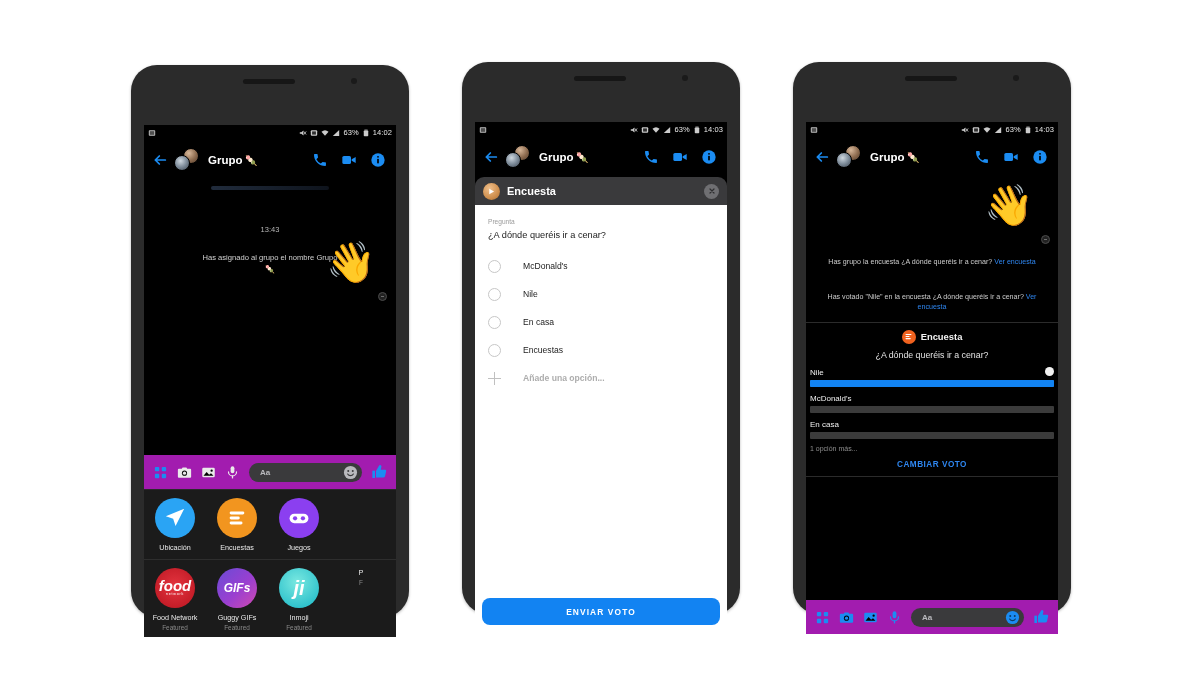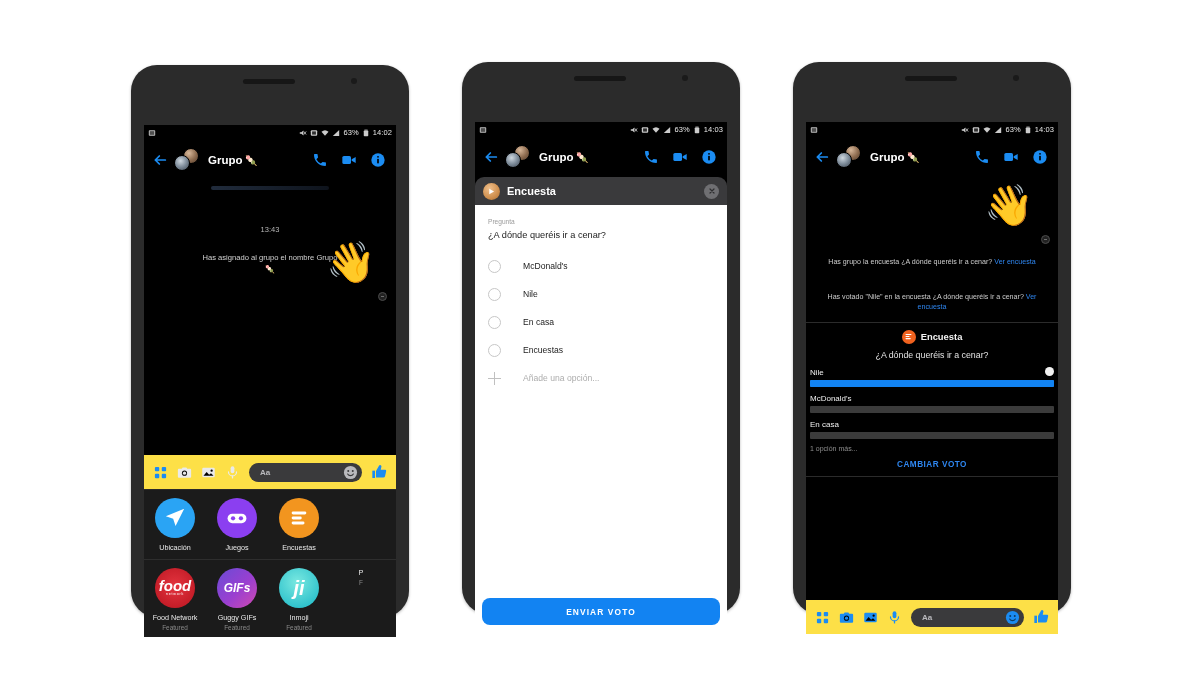--- a/index.html
+++ b/index.html
@@ -156,21 +156,21 @@
   }
   .seen-dot::after {
     content: "";
     position: absolute; left: 2px; top: 3px;
     width: 3px; height: 1px; background: #6d6d6d;
   }
 
   
   .composer {
     height: 34px;
-    background: #fde047;
+    background: #a21caf;
     display: flex;
     align-items: center;
     gap: 9px;
     padding: 0 9px;
     flex: none;
   }
   .comp-ico { width: 15px; height: 15px; flex: none; }
   .comp-ico svg { display: block; width: 100%; height: 100%; }
   .comp-input {
     flex: 1 1 auto;
@@ -304,21 +304,21 @@
     width: 13px; height: 13px;
     flex: none;
     position: relative;
   }
   .plus::before, .plus::after {
     content: ""; position: absolute; background: #c0c0c0;
   }
   .plus::before { left: 0; top: 6px; width: 13px; height: 1.2px; }
   .plus::after { top: 0; left: 6px; height: 13px; width: 1.2px; }
   .poll-opt-label { color: #1c1c1c; font-size: 8.6px; }
-  .poll-opt-label.muted { color: #adadad; }
+  .poll-opt-label.muted { color: #adadad; font-weight: bold; }
   .poll-submit-wrap { padding: 7px 7px 9px 7px; }
   .poll-submit {
     height: 27px;
     background: #1283f2;
     border-radius: 8px;
     color: #fff;
     font-size: 8.4px;
     font-weight: bold;
     letter-spacing: 1.1px;
     display: flex; align-items: center; justify-content: center;
@@ -532,39 +532,39 @@
           <div class="drawer-item">
             <div class="di-circle" style="background:#2aa4f4">
               <svg width="22" height="22" viewBox="0 0 24 24">
                   <path d="M22 2 2 10.2l8 2.6 2.6 8z" fill="#fff"></path>
                 </svg>
             </div>
             <div class="di-label">Ubicación</div>
           </div>
 
           <div class="drawer-item">
+            <div class="di-circle" style="background:#f2951f">
+              <svg width="22" height="22" viewBox="0 0 24 24">
+                  <rect x="4" y="5" width="16" height="3.2" rx="1.6" fill="#fff"></rect>
+                  <rect x="4" y="10.4" width="11" height="3.2" rx="1.6" fill="#fff"></rect>
+                  <rect x="4" y="15.8" width="14" height="3.2" rx="1.6" fill="#fff"></rect>
+                </svg>
+            </div>
+            <div class="di-label">Encuestas</div>
+          </div>
+
+          <div class="drawer-item">
             <div class="di-circle" style="background:#8b3ff0">
               <svg width="24" height="24" viewBox="0 0 28 28">
                   <rect x="3" y="9" width="22" height="11" rx="5.5" fill="#fff"></rect>
                   <circle cx="9.4" cy="14.4" r="2.5" fill="#8b3ff0"></circle>
                   <circle cx="18.6" cy="14.4" r="2.5" fill="#8b3ff0"></circle>
                 </svg>
             </div>
             <div class="di-label">Juegos</div>
-          </div>
-
-          <div class="drawer-item">
-            <div class="di-circle" style="background:#f2951f">
-              <svg width="22" height="22" viewBox="0 0 24 24">
-                  <rect x="4" y="5" width="16" height="3.2" rx="1.6" fill="#fff"></rect>
-                  <rect x="4" y="10.4" width="11" height="3.2" rx="1.6" fill="#fff"></rect>
-                  <rect x="4" y="15.8" width="14" height="3.2" rx="1.6" fill="#fff"></rect>
-                </svg>
-            </div>
-            <div class="di-label">Encuestas</div>
           </div>
 
         </div>
 
         <div class="drawer-row">
 
           <div class="drawer-item">
             <div class="di-circle ic-food">
               <div style="text-align:center;line-height:1;">
                 <span class="fw">food</span><span class="fs">network</span>

